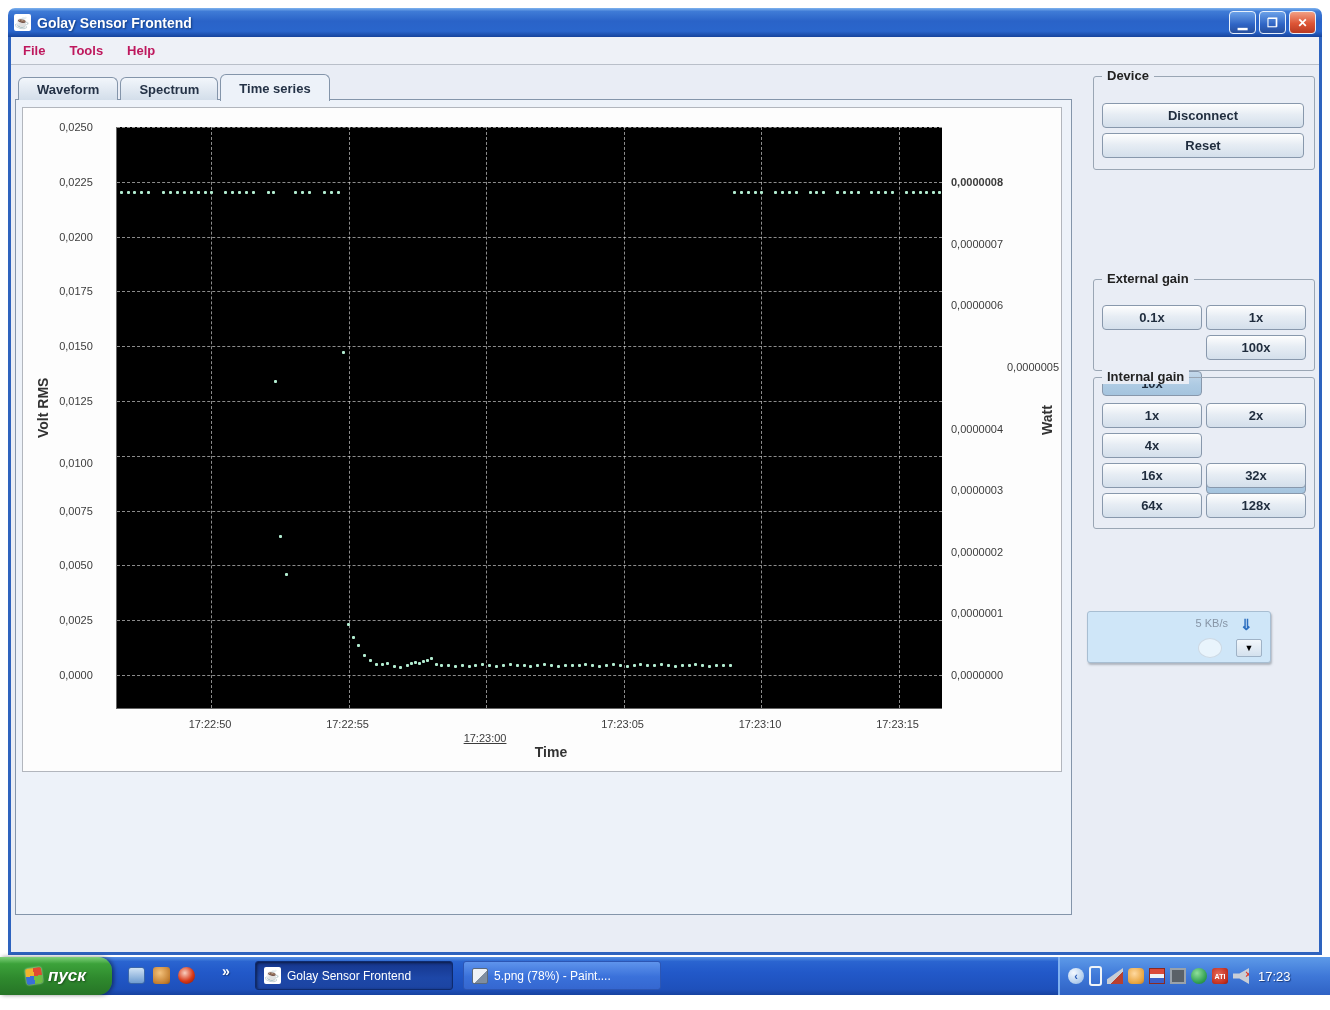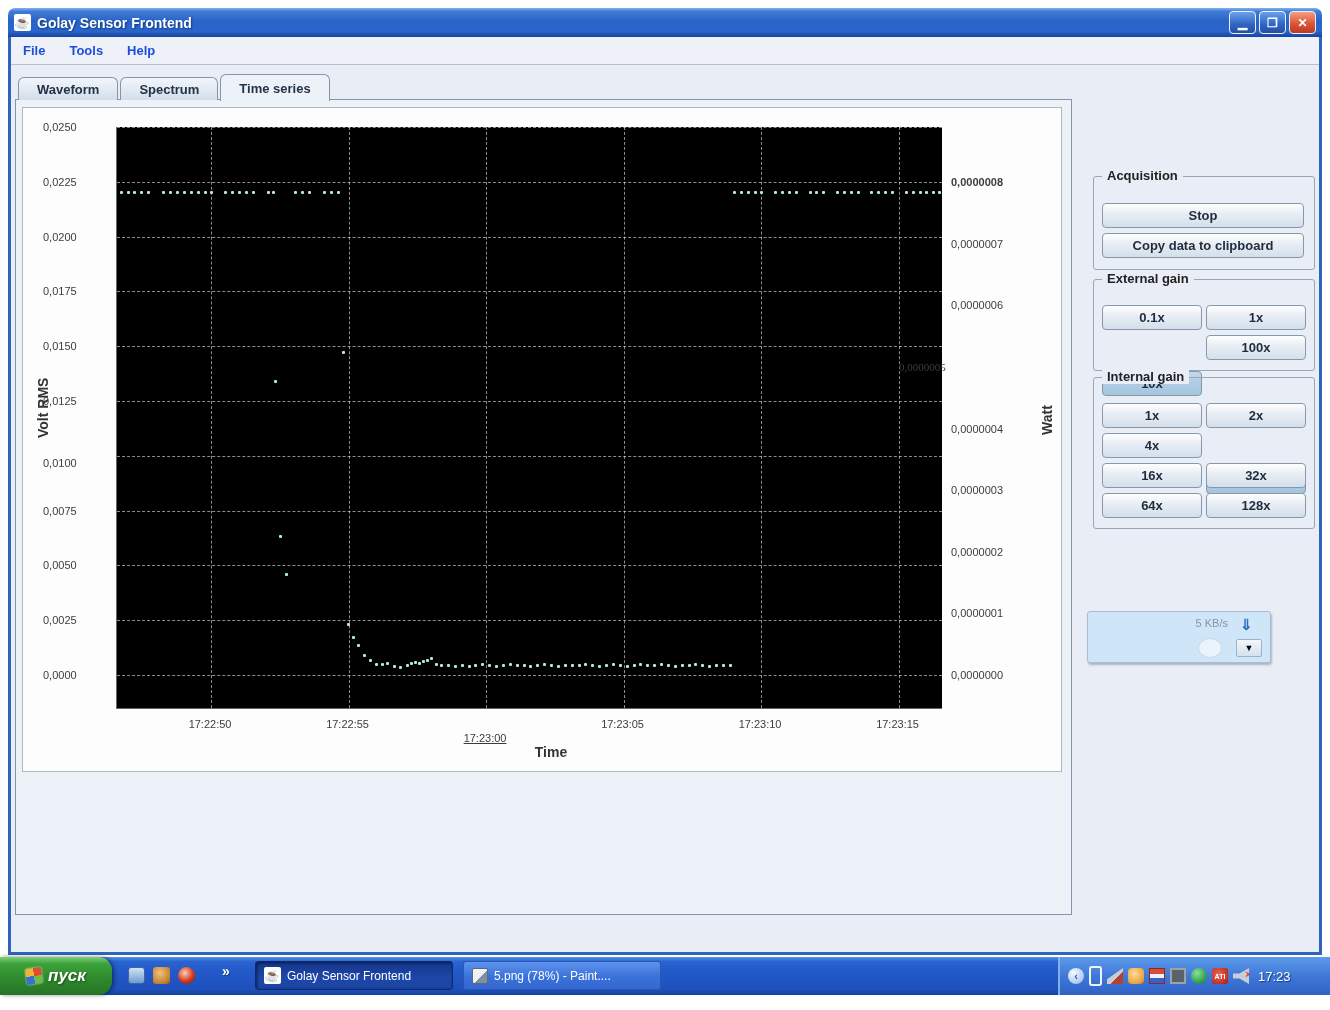--- a/index.html
+++ b/index.html
@@ -13,38 +13,38 @@
     display:flex;align-items:center;padding:0 6px;box-sizing:border-box;}
   #title-text{color:#fff;font-weight:bold;font-size:14px;text-shadow:1px 1px 2px #123a7a;margin-left:6px;}
   .win-btn{width:25px;height:21px;border-radius:4px;margin-left:3px;border:1px solid #e7f0fb;
     display:flex;align-items:center;justify-content:center;color:#fff;font-size:12px;font-weight:bold;}
   .win-btn.blue{background:linear-gradient(180deg,#6ba1e8,#2f64c4 60%,#274f9e);}
   .win-btn.red{background:linear-gradient(180deg,#f2a083,#dd5536 55%,#b93a22);}
   #win-body{left:8px;top:37px;width:1314px;height:918px;background:#e9edf5;
     border-left:3px solid #2e63be;border-right:3px solid #2e63be;border-bottom:3px solid #2e63be;box-sizing:border-box;}
   #menubar{left:11px;top:37px;width:1308px;height:28px;background:#eef1f7;border-bottom:1px solid #b9bfc9;
     display:flex;align-items:center;gap:24px;padding-left:12px;box-sizing:border-box;}
-  .menu-item{font-weight:bold;font-size:13px;color:#1d4ed8;}
+  .menu-item{font-weight:bold;font-size:13px;color:#be185d;}
 
   
   .tab{height:22px;padding:0 18px;display:flex;align-items:center;font-weight:bold;font-size:13px;color:#243246;
     border:1px solid #8495aa;border-bottom:none;border-radius:6px 6px 0 0;margin-right:2px;
     background:linear-gradient(180deg,#f2f6fb,#d3deea);position:relative;top:3px;}
   .tab.selected{background:#edf2f9;top:0;height:26px;z-index:5;}
   #tab-panel{left:15px;top:99px;width:1057px;height:816px;border:1px solid #8495aa;background:#edf2f9;box-sizing:border-box;z-index:1;}
 
   
   #chart-panel{left:22px;top:107px;width:1040px;height:665px;background:#fdfdfd;border:1px solid #b2b6bd;box-sizing:border-box;z-index:2;}
   #plot{left:93px;top:19px;width:825px;height:581px;background:#000;overflow:hidden;
         border-left:1px solid #666;border-bottom:1px solid #666;}
   .gridline-h{position:absolute;left:0;width:100%;height:0;border-top:1px dashed rgba(255,255,255,0.55);}
   .gridline-v{position:absolute;top:0;height:100%;width:0;border-left:1px dashed rgba(255,255,255,0.55);}
   .dot{position:absolute;width:3px;height:3px;background:#b2ecd0;border-radius:1px;}
   .tick-label{position:absolute;font-size:11px;color:#3c3c3c;}
-  .ylab-left{width:66px;text-align:left;}
+  .ylab-left{width:66px;text-align:center;}
   .xlab{width:84px;text-align:center;}
   .axis-title{position:absolute;font-weight:bold;font-size:14px;color:#333;}
 
   
   #slider-track{left:25px;top:790px;width:1035px;height:6px;border:1px solid #96a5b6;border-radius:3px;
     background:linear-gradient(180deg,#cdd8e4,#f2f5f9);}
   #slider-thumb{left:1040px;top:784px;width:17px;height:21px;background:linear-gradient(180deg,#fafcfe,#c9d4e0);
     border:1px solid #7d8fa5;clip-path:polygon(0 0,100% 0,100% 55%,50% 100%,0 55%);}
 
   
@@ -290,21 +290,21 @@
       <div class="tick-label ylab-left" style="left: 20px; top: 232.245px;">0,0150</div>
       <div class="tick-label ylab-left" style="left: 20px; top: 287.057px;">0,0125</div>
       <div class="tick-label ylab-left" style="left: 20px; top: 341.868px; margin-top: 7px;">0,0100</div>
       <div class="tick-label ylab-left" style="left: 20px; top: 396.679px;">0,0075</div>
       <div class="tick-label ylab-left" style="left: 20px; top: 451.491px;">0,0050</div>
       <div class="tick-label ylab-left" style="left: 20px; top: 506.302px;">0,0025</div>
       <div class="tick-label ylab-left" style="left: 20px; top: 561.113px;">0,0000</div>
       <div class="tick-label" style="left: 928px; top: 68.3919px; font-weight: bold;">0,0000008</div>
       <div class="tick-label" style="left: 928px; top: 129.939px;">0,0000007</div>
       <div class="tick-label" style="left: 928px; top: 191.485px;">0,0000006</div>
-      <div class="tick-label" style="left: 876px; top: 253.032px; font-family: Liberation Serif, serif;">0,0000005</div>
+      <div class="tick-label" style="left: 984px; top: 253.032px;">0,0000005</div>
       <div class="tick-label" style="left: 928px; top: 314.578px;">0,0000004</div>
       <div class="tick-label" style="left: 928px; top: 376.125px;">0,0000003</div>
       <div class="tick-label" style="left: 928px; top: 437.672px;">0,0000002</div>
       <div class="tick-label" style="left: 928px; top: 499.218px;">0,0000001</div>
       <div class="tick-label" style="left: 928px; top: 560.765px;">0,0000000</div>
       <div class="tick-label xlab" style="left: 145.05px; top: 610px;">17:22:50</div>
       <div class="tick-label xlab" style="left: 282.55px; top: 610px;">17:22:55</div>
       <div class="tick-label xlab" style="left: 420.05px; top: 624px; text-decoration: underline;">17:23:00</div>
       <div class="tick-label xlab" style="left: 557.55px; top: 610px;">17:23:05</div>
       <div class="tick-label xlab" style="left: 695.05px; top: 610px;">17:23:10</div>
@@ -339,24 +339,24 @@
   <div class="abs combo" style="left:339px;top:864px;width:118px;">
     <div class="val">Waveform</div>
     <div class="arrow">▼</div>
   </div>
   <div class="abs checkbox" style="left:486px;top:868px;"></div>
   <div class="abs ctl-label" style="left:508px;top:870px;">Noise correction</div>
 
   <div class="abs ctl-label" style="left:954px;top:834px;width:110px;text-align:right;font-size:14px;">7.81e-07 W</div>
   <div class="abs btn" style="left:953px;top:862px;width:112px;height:28px;">Clear all</div>
 
-  <div class="grp" id="grp-acq" style="left:1093px;top:176px;width:220px;height:92px;">
-    <div class="grp-title">Acquisition</div>
-  <div class="btn" style="left: 8px; top: 26px; width: 202px;">Stop</div>
-      <div class="btn" style="left: 8px; top: 56px; width: 202px;">Copy data to clipboard</div>
+  <div class="grp" id="grp-device" style="left:1093px;top:76px;width:220px;height:92px;">
+    <div class="grp-title">Device</div>
+  <div class="btn" style="left: 8px; top: 26px; width: 202px;">Disconnect</div>
+      <div class="btn" style="left: 8px; top: 56px; width: 202px;">Reset</div>
     </div>
   <div class="grp" id="grp-ext" style="left:1093px;top:279px;width:220px;height:90px;">
     <div class="grp-title">External gain</div>
   <div class="btn" style="left: 8px; top: 25px; width: 100px;">0.1x</div>
       <div class="btn" style="left: 112px; top: 25px; width: 100px;">1x</div>
       <div class="btn selected" style="left: 8px; top: 55px; width: 100px;">10x</div>
       <div class="btn" style="left: 112px; top: 55px; width: 100px;">100x</div>
     </div>
   <div class="grp" id="grp-int" style="left:1093px;top:377px;width:220px;height:150px;">
     <div class="grp-title">Internal gain</div>

